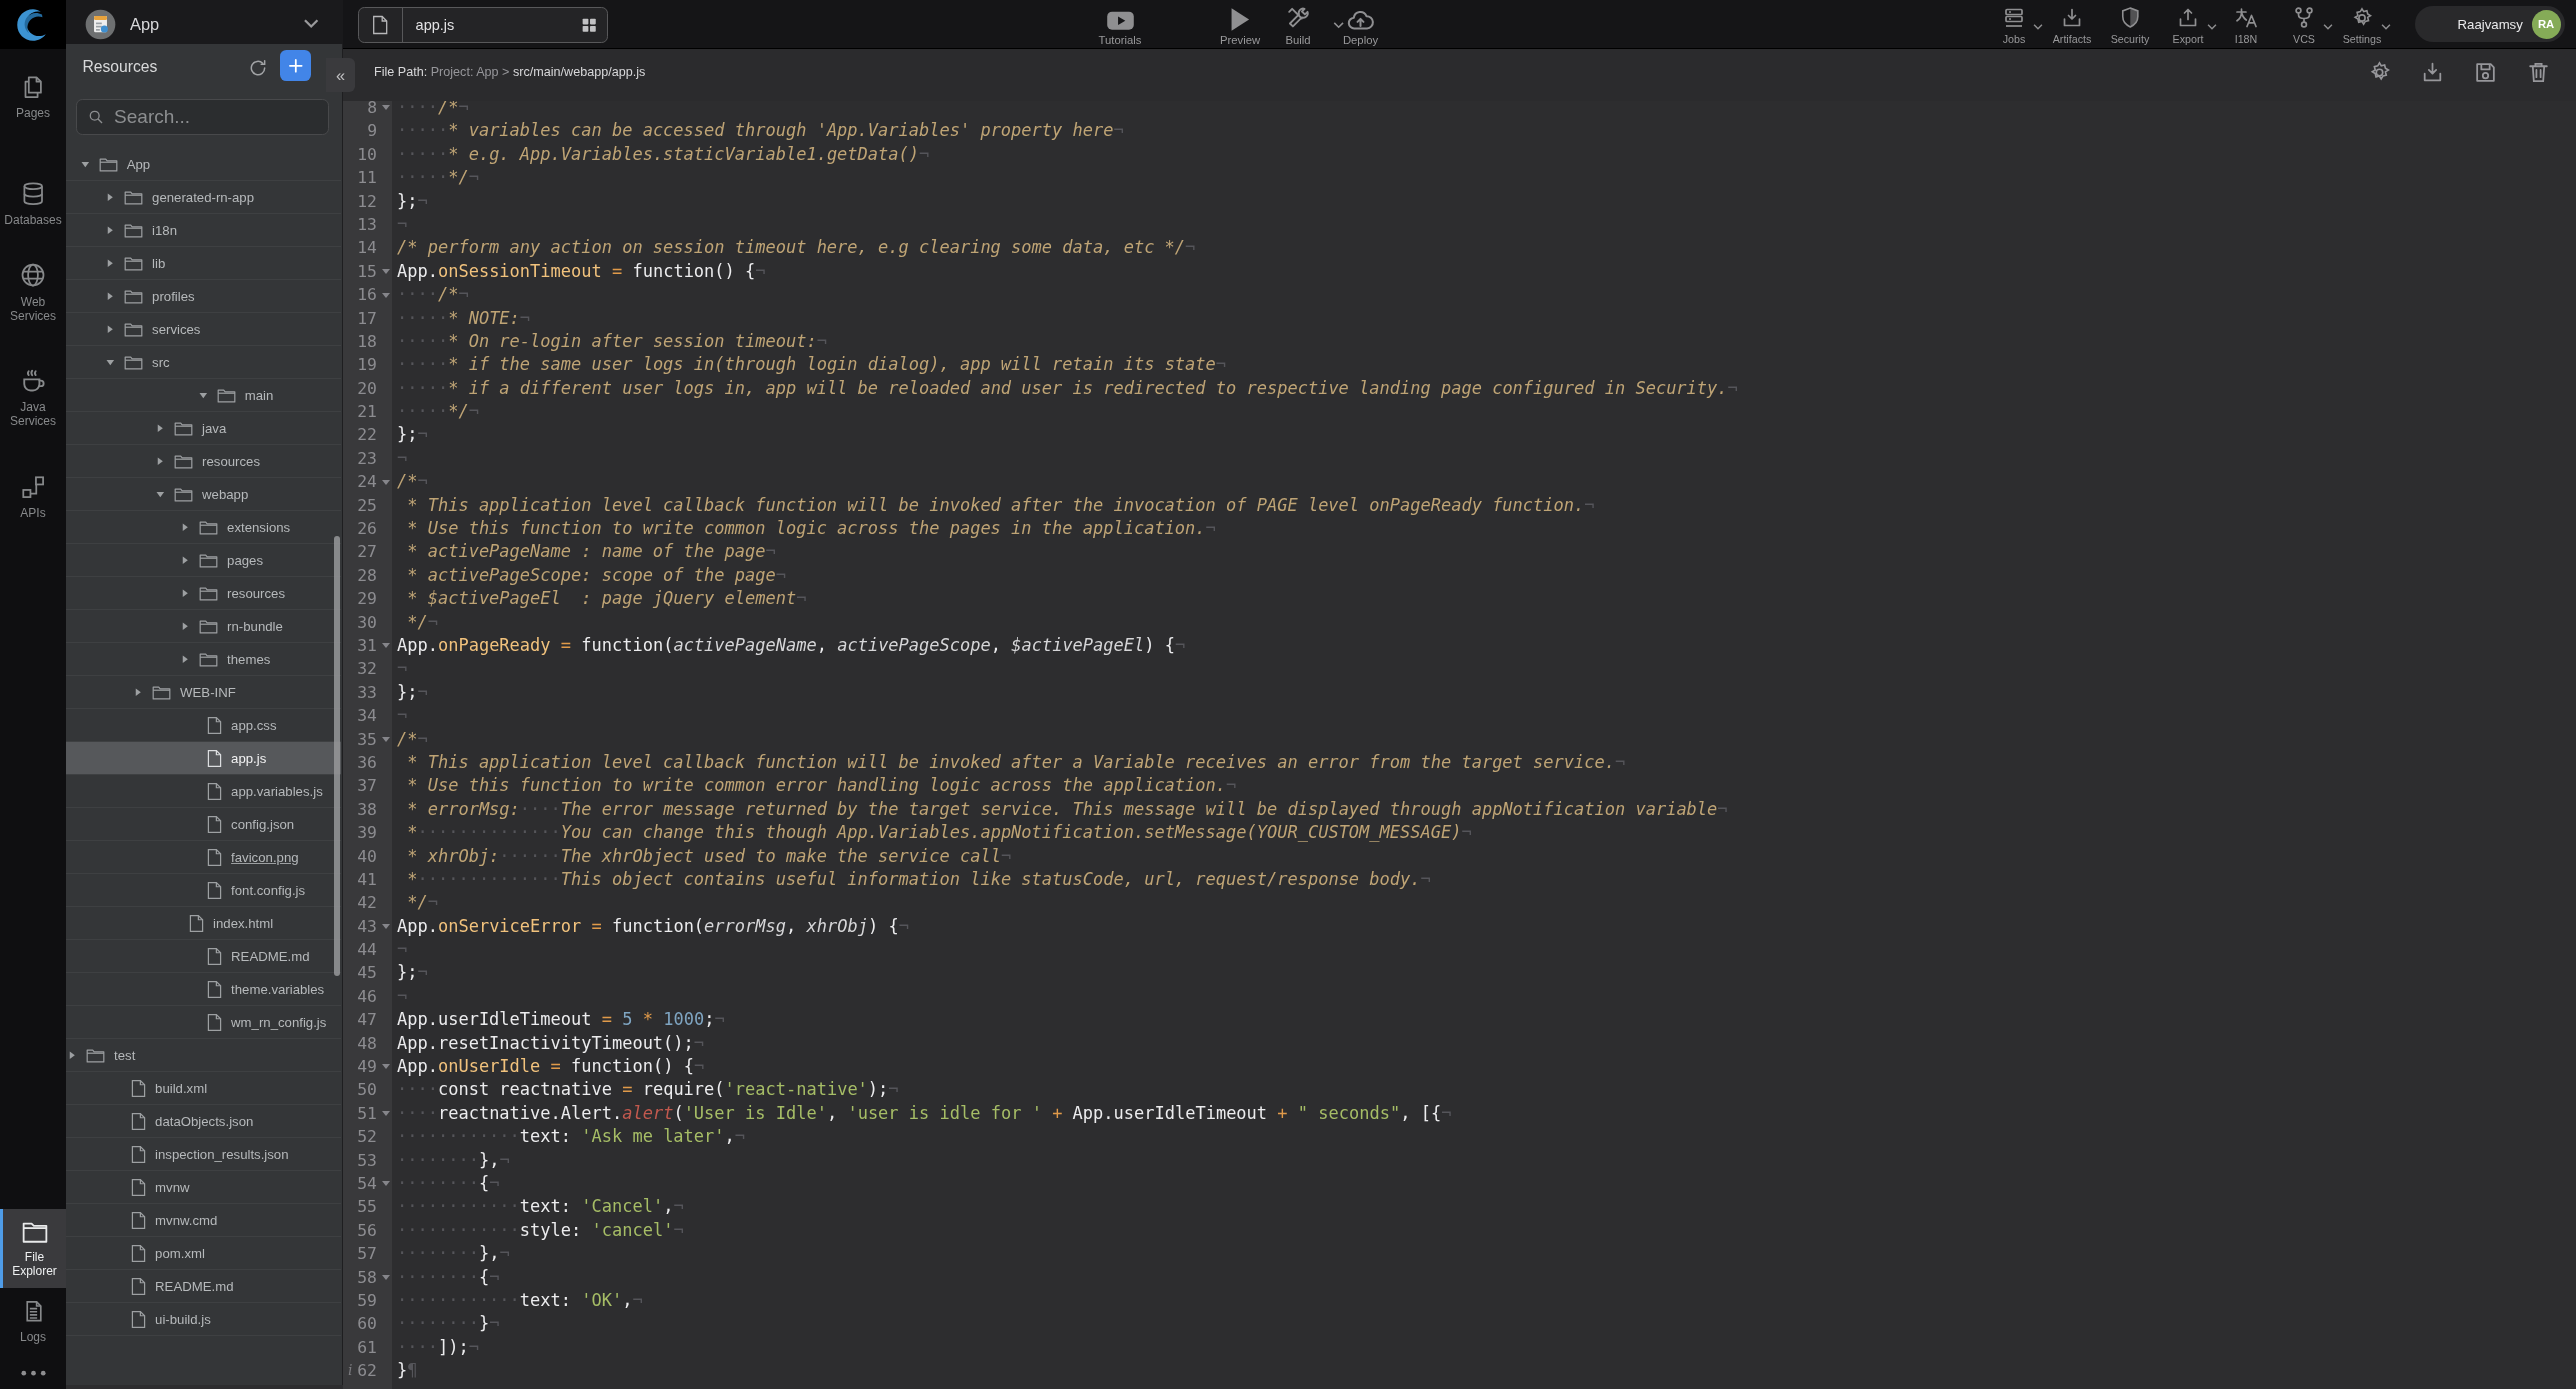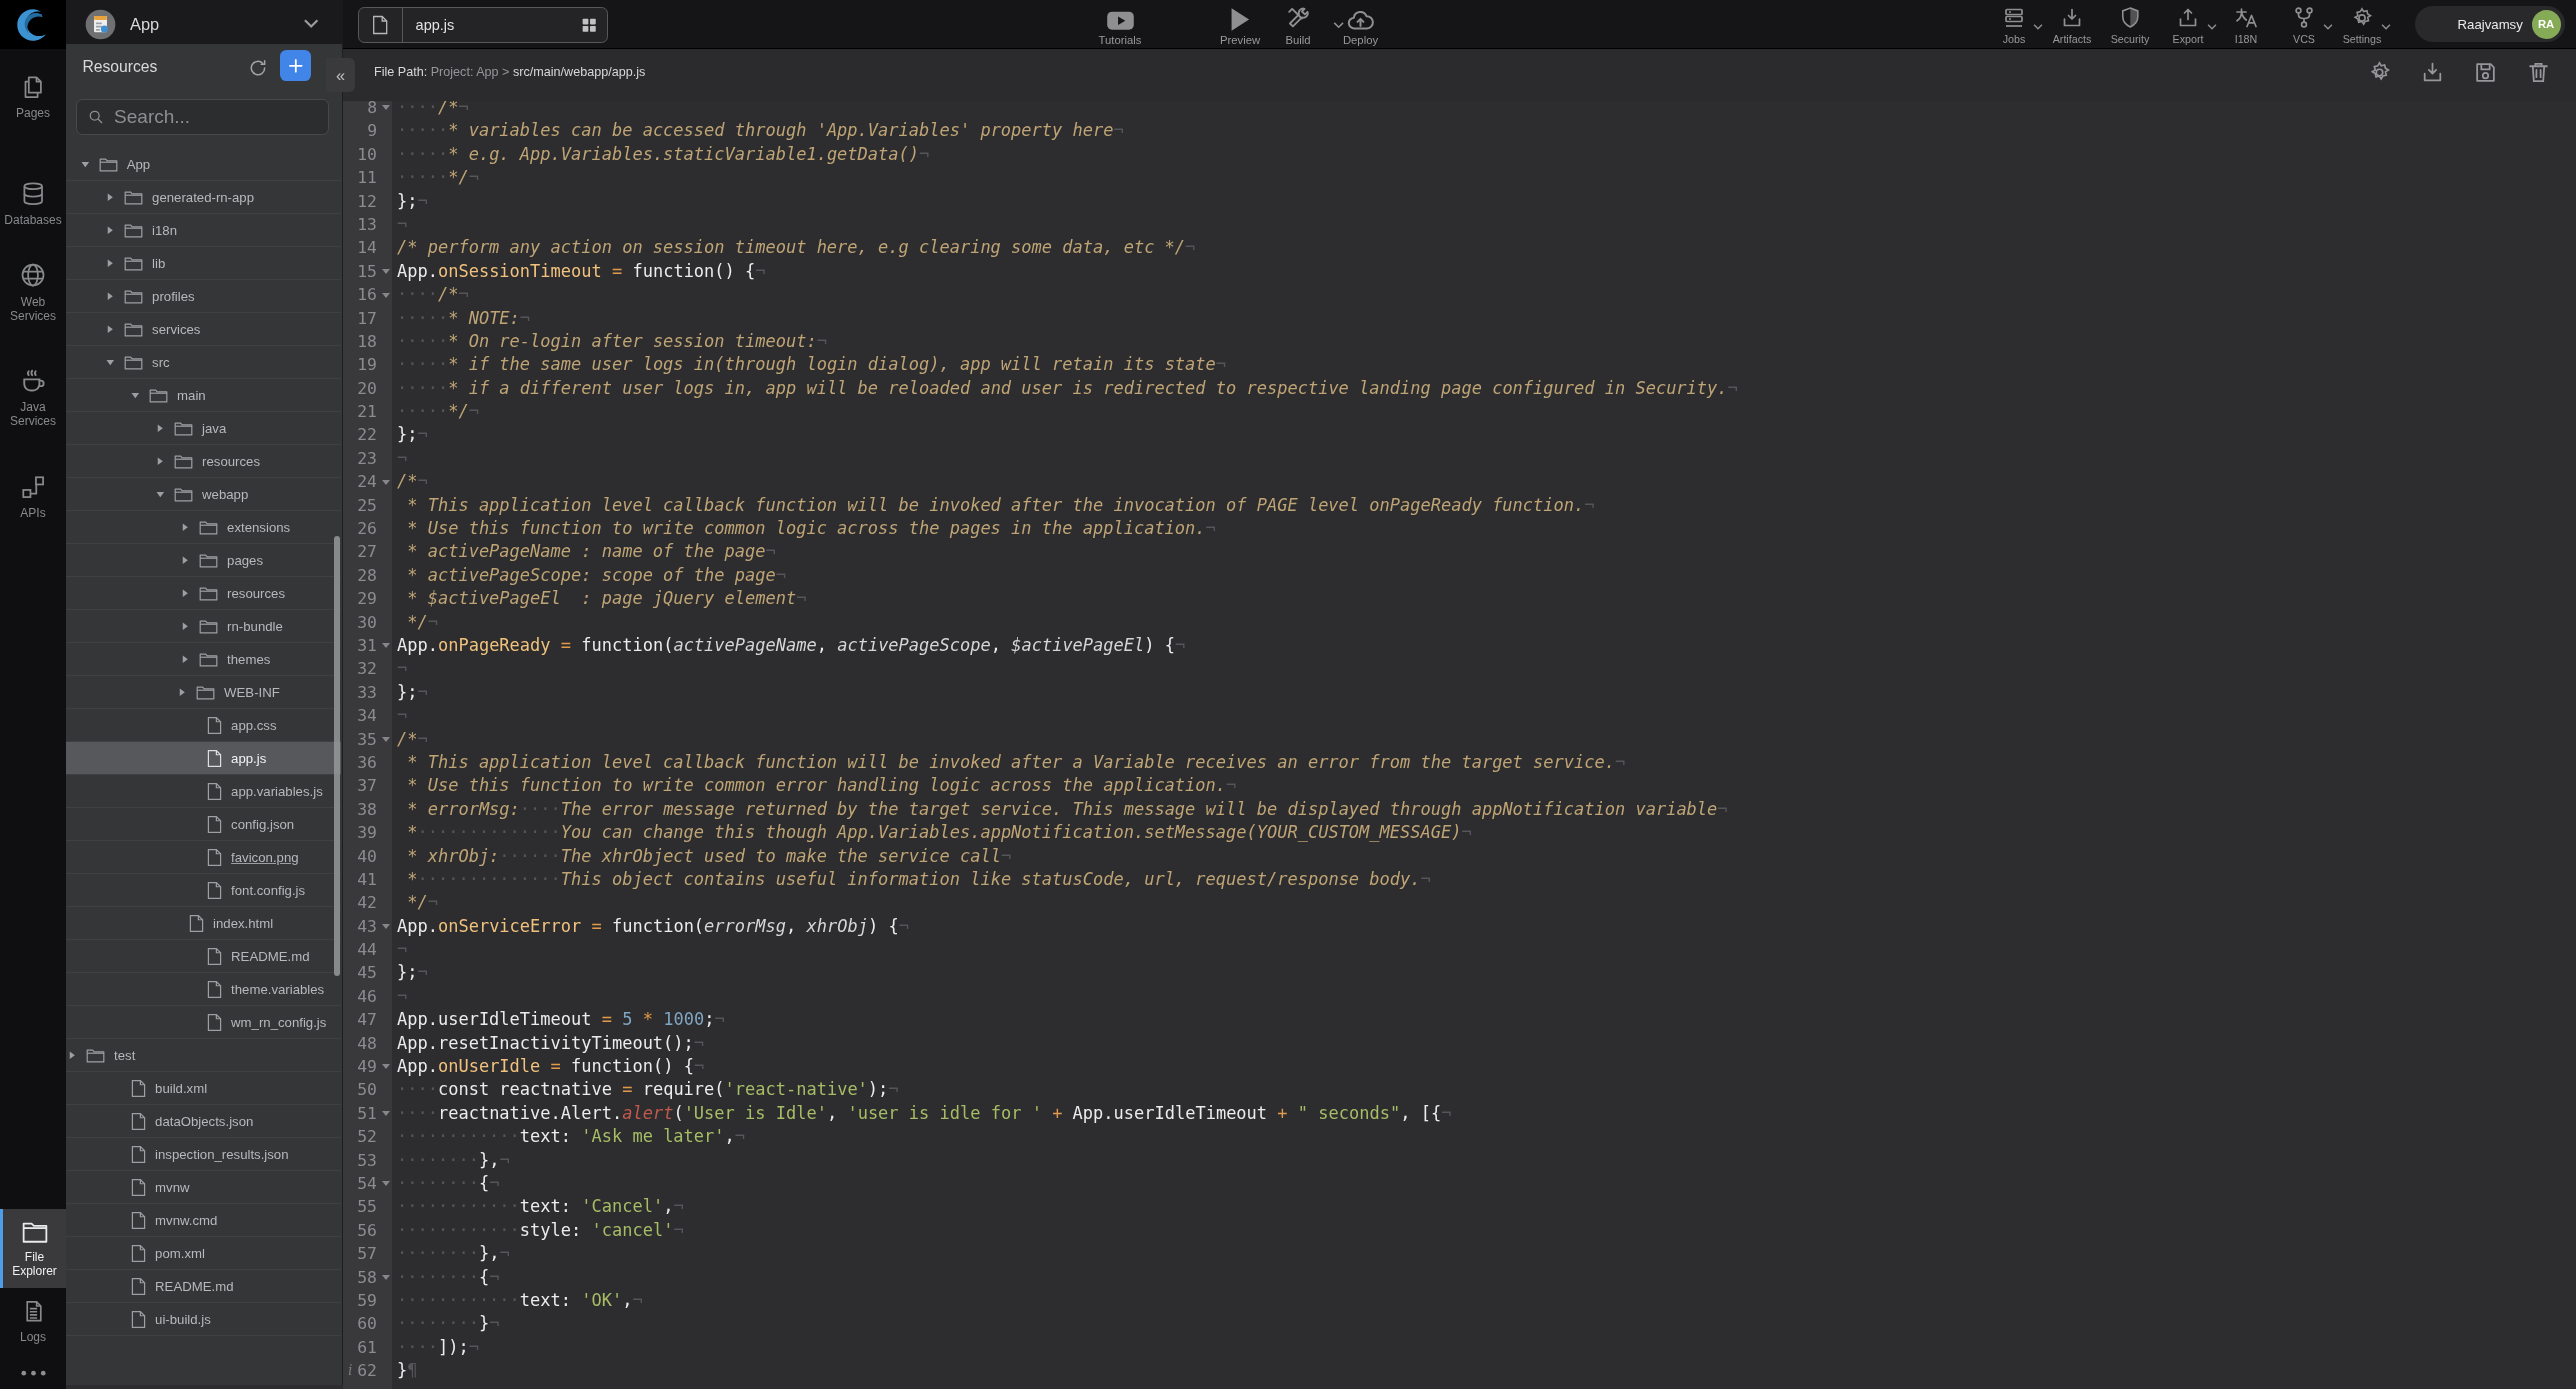--- a/index.html
+++ b/index.html
@@ -484,21 +484,21 @@
             </svg>
           </span>
           <span class="ticon2">
             <svg width="19" height="16.4" viewBox="0 0 24 20" fill="none" stroke="currentColor" stroke-width="1.5" stroke-linejoin="round">
               <path d="M1.5 3.5h7l1.8 2.2h12.2V18.5H1.5z"></path>
               <path d="M1.5 7.5h21"></path>
             </svg>
           </span>
           <span class="tname">src</span>
         </div>
-        <div class="tree-row" style="padding-left: 63px;">
+        <div class="tree-row" style="padding-left: 63px; justify-content: center;">
           <span class="caret">
             <svg width="12.6" height="12.6" viewBox="0 0 20 20">
               <path d="M4 6.5l6 8 6-8z" fill="currentColor"></path>
             </svg>
           </span>
           <span class="ticon2">
             <svg width="19" height="16.4" viewBox="0 0 24 20" fill="none" stroke="currentColor" stroke-width="1.5" stroke-linejoin="round">
               <path d="M1.5 3.5h7l1.8 2.2h12.2V18.5H1.5z"></path>
               <path d="M1.5 7.5h21"></path>
             </svg>
@@ -610,21 +610,21 @@
             </svg>
           </span>
           <span class="ticon2">
             <svg width="19" height="16.4" viewBox="0 0 24 20" fill="none" stroke="currentColor" stroke-width="1.5" stroke-linejoin="round">
               <path d="M1.5 3.5h7l1.8 2.2h12.2V18.5H1.5z"></path>
               <path d="M1.5 7.5h21"></path>
             </svg>
           </span>
           <span class="tname">themes</span>
         </div>
-        <div class="tree-row" style="padding-left: 110px;">
+        <div class="tree-row" style="padding-left: 66px;">
           <span class="caret">
             <svg width="12.6" height="12.6" viewBox="0 0 20 20">
               <path d="M6 4l8 6-8 6z" fill="currentColor"></path>
             </svg>
           </span>
           <span class="ticon2">
             <svg width="19" height="16.4" viewBox="0 0 24 20" fill="none" stroke="currentColor" stroke-width="1.5" stroke-linejoin="round">
               <path d="M1.5 3.5h7l1.8 2.2h12.2V18.5H1.5z"></path>
               <path d="M1.5 7.5h21"></path>
             </svg>

